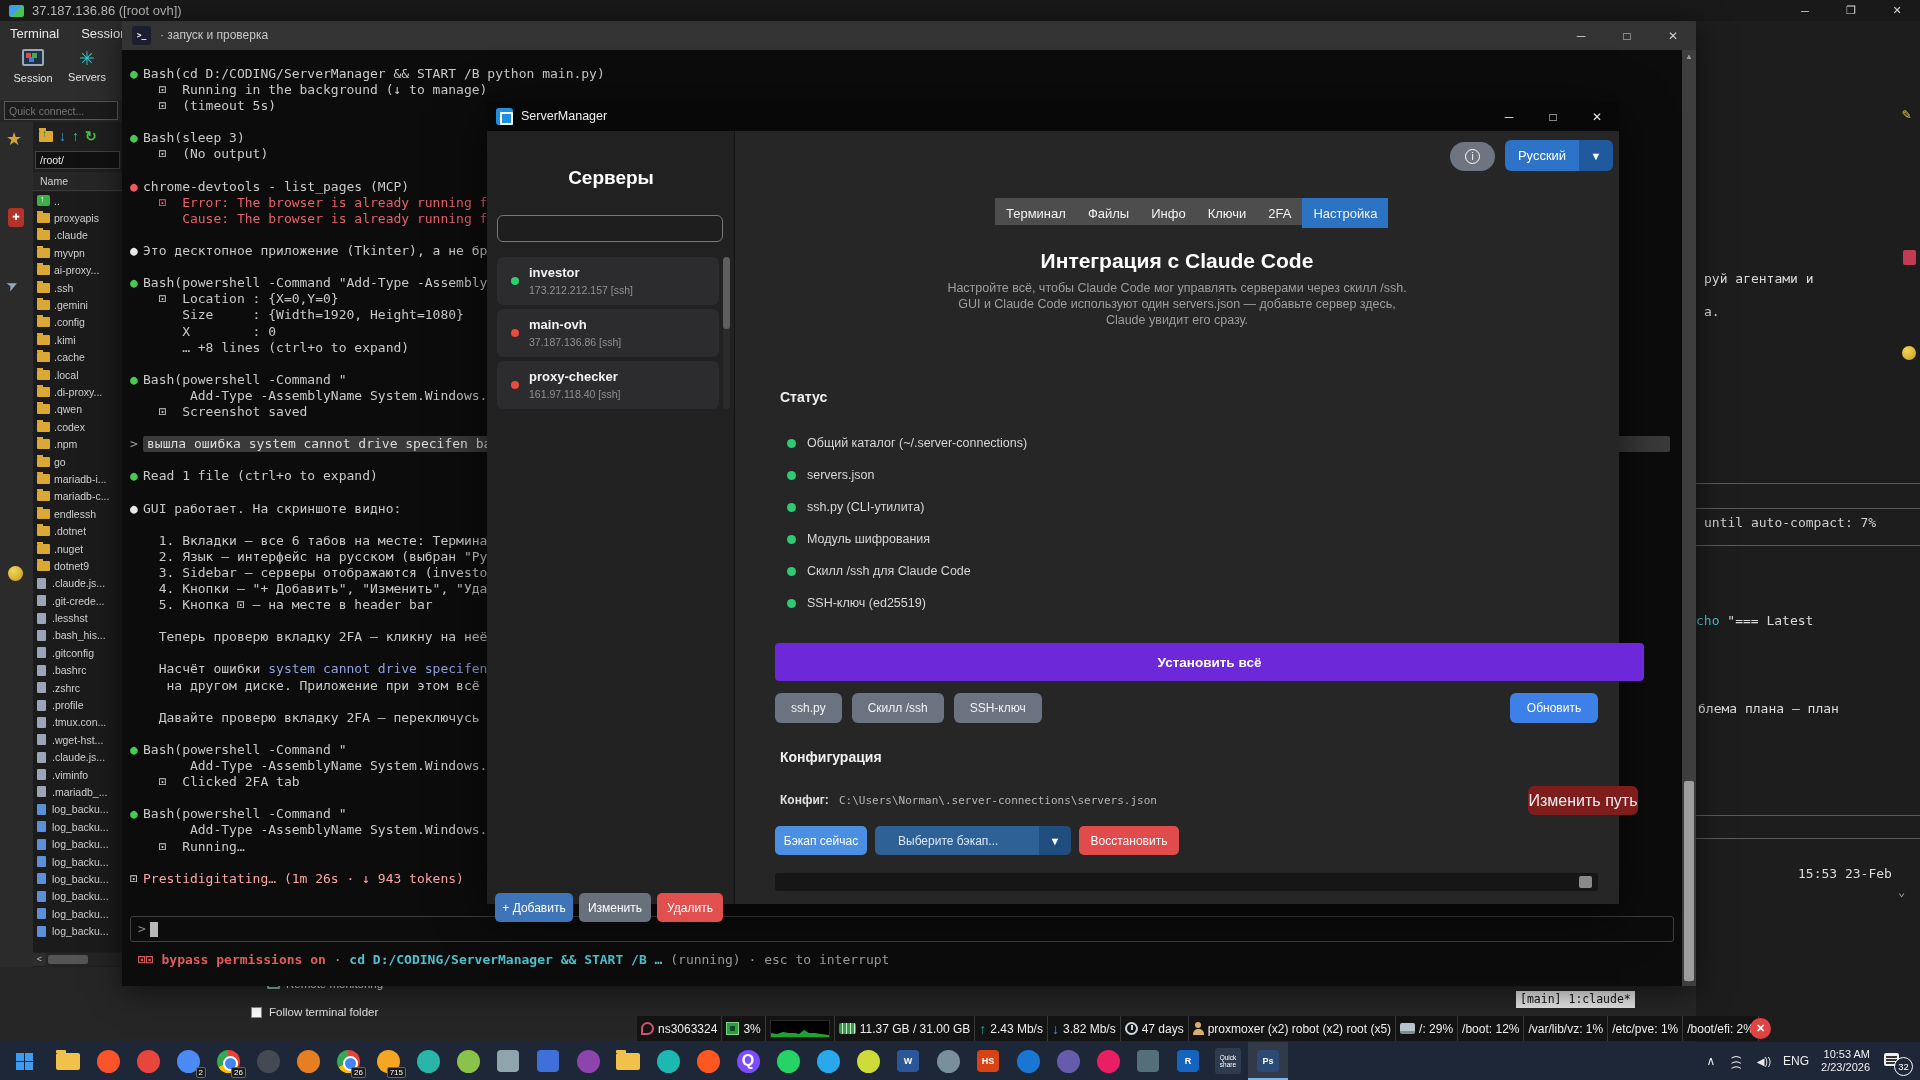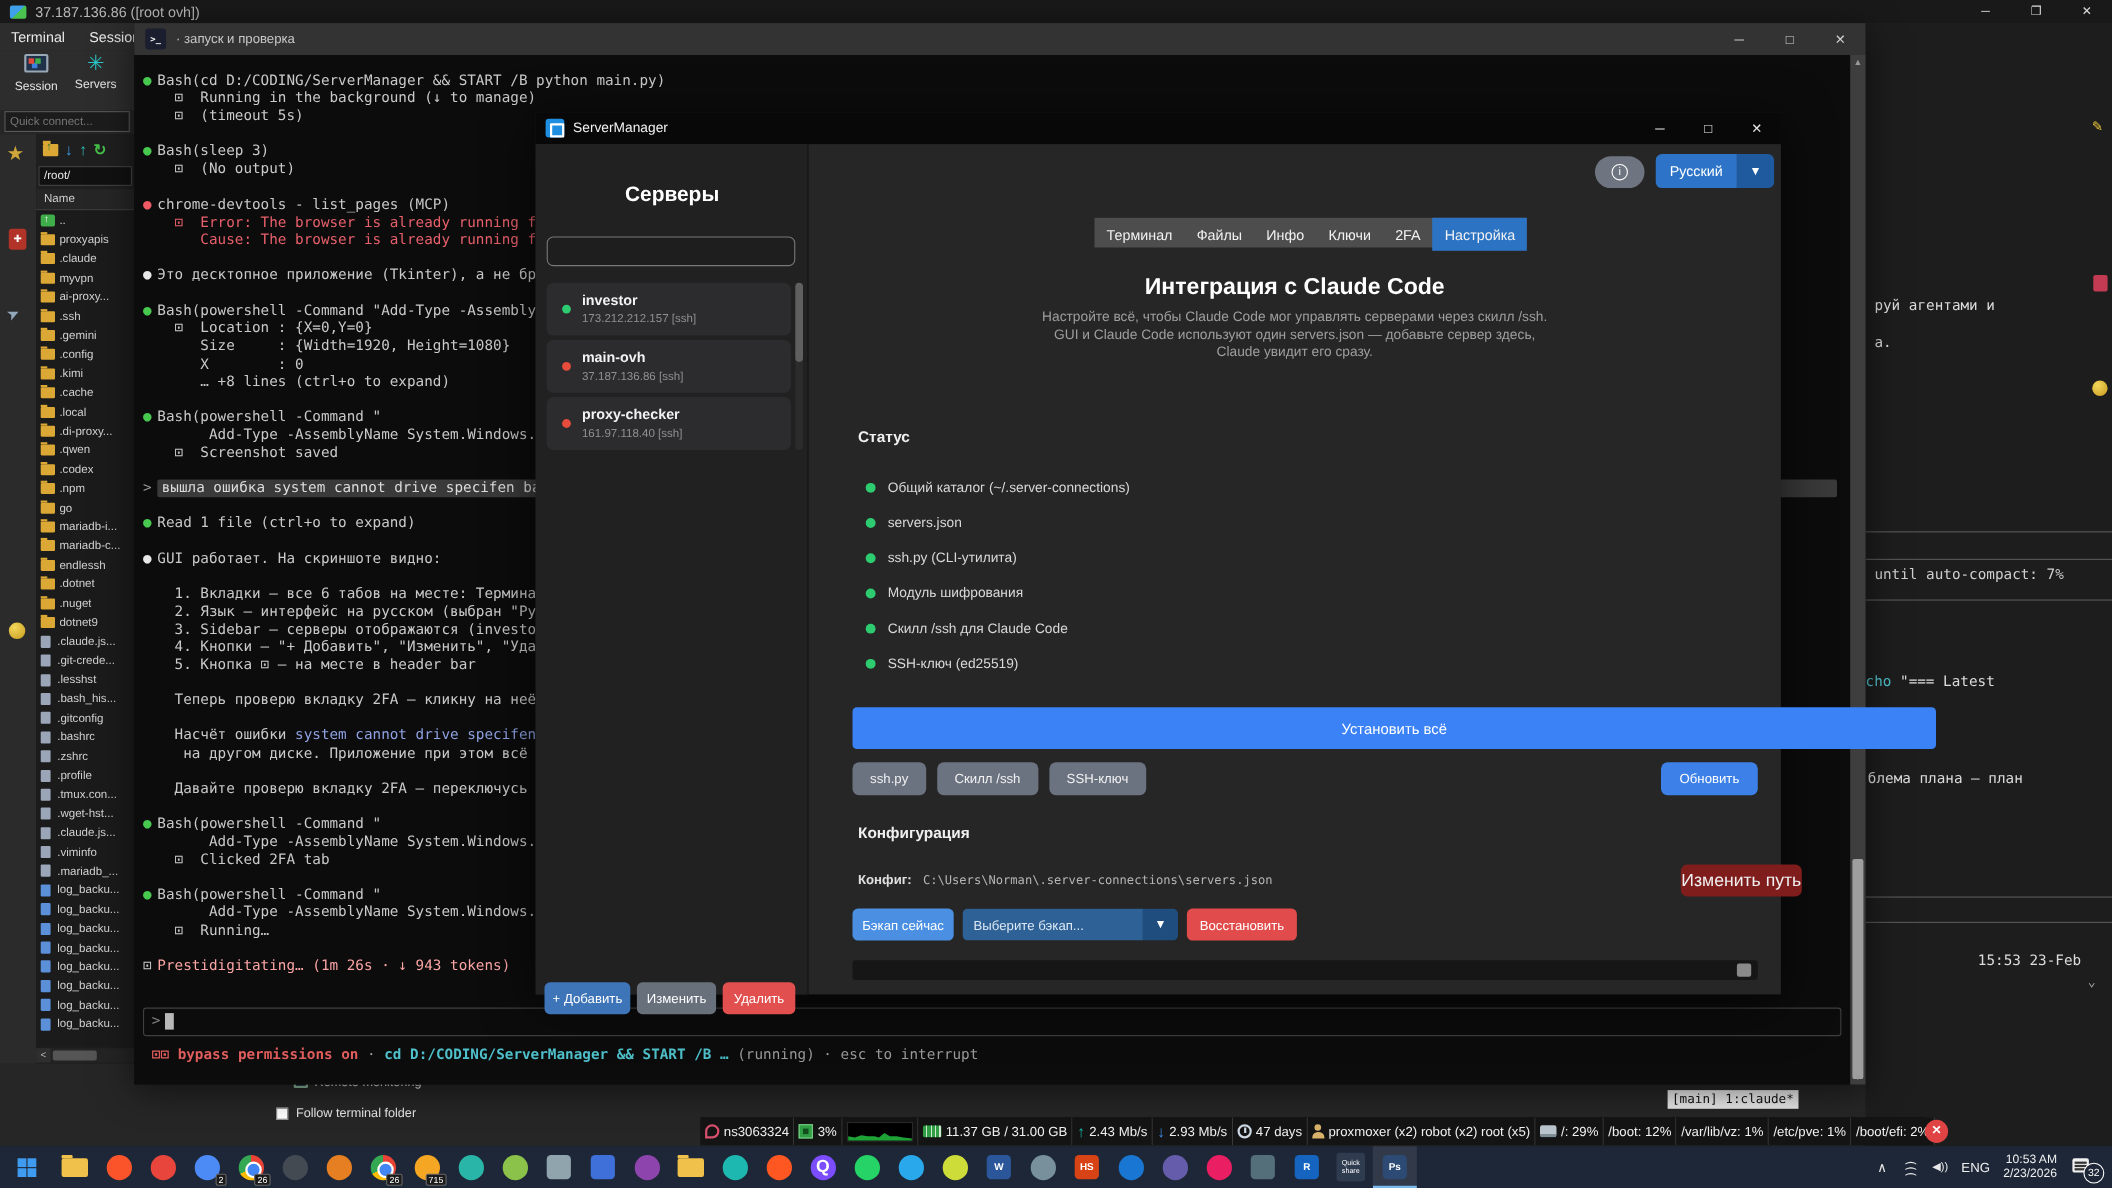--- a/index.html
+++ b/index.html
@@ -142,30 +142,30 @@
   .sm-h1{position:absolute;left:0;top:118px;width:884px;text-align:center;font-size:21px;font-weight:bold;color:#fff}
   .sm-sub{position:absolute;left:0;width:884px;text-align:center;font-size:12.5px;color:#9e9e9e}
   .sub1{top:150px}.sub2{top:166px}.sub3{top:182px}
   .sm-h2{position:absolute;left:45px;font-size:14px;font-weight:bold;color:#f0f0f0}
   .h-status{top:258px}
   .h-conf{top:618px}
   .sm-stlist{position:absolute;left:52px;top:296px}
   .stitem{height:32px;display:flex;align-items:center;gap:11px}
   .stdot{width:9px;height:9px;border-radius:50%;background:#2ecc71}
   .sttx{font-size:12.5px;color:#d8d8d8}
-  .sm-install{position:absolute;left:40px;top:512px;width:985px;height:38px;background:#3b82f6;border-radius:4px;color:#fff;font-size:13.5px;font-weight:normal;display:flex;align-items:center;justify-content:center}
+  .sm-install{position:absolute;left:40px;top:512px;width:869px;height:38px;background:#6d28d9;border-radius:4px;color:#fff;font-size:13.5px;font-weight:bold;display:flex;align-items:center;justify-content:center}
   .sm-smallbtns{position:absolute;left:40px;top:562px;display:flex;gap:10px}
   .smb{height:30px;padding:0 16px;background:#6b7280;border-radius:6px;color:#f2f2f2;font-size:12px;display:flex;align-items:center}
   .sm-refresh{position:absolute;left:775px;top:562px;width:88px;height:30px;background:#3c80e8;border-radius:6px;color:#fff;font-size:12px;display:flex;align-items:center;justify-content:center}
   .cf-label{position:absolute;left:45px;top:662px;font-size:12px;color:#e0e0e0;font-weight:bold}
   .cf-path{position:absolute;left:104px;top:663px;font-family:"DejaVu Sans Mono",monospace;font-size:11px;color:#b5b5b5}
   .cf-change{position:absolute;left:793px;top:655px;width:110px;height:29px;background:#7f1d1d;border-radius:6px;color:#f0f0f0;font-size:16px;display:flex;align-items:center;justify-content:center}
   .bk-now{position:absolute;left:40px;top:695px;width:92px;height:29px;background:#4a8fe2;border-radius:5px;color:#fff;font-size:12px;display:flex;align-items:center;justify-content:center}
   .bk-select{position:absolute;left:140px;top:695px;width:196px;height:29px;border-radius:5px;overflow:hidden;display:flex}
-  .bks-main{flex:1;background:#2e6196;color:#dce8f5;font-size:12px;display:flex;align-items:center;padding-left:10px}
+  .bks-main{flex:1;background:#2e6196;color:#dce8f5;font-size:12px;display:flex;align-items:center;padding-left:23px}
   .bks-chev{width:32px;background:#1f4d7e;color:#fff;font-size:11px;display:flex;align-items:center;justify-content:center}
   .bk-restore{position:absolute;left:344px;top:695px;width:100px;height:29px;background:#e14b4b;border-radius:5px;color:#fff;font-size:12px;display:flex;align-items:center;justify-content:center}
   .sm-progress{position:absolute;left:40px;top:742px;width:823px;height:18px;background:#161616;border-radius:3px}
   .sm-pthumb{position:absolute;left:804px;top:3px;width:13px;height:12px;background:#8a8a8a;border-radius:2px}
   
   .taskbar{position:absolute;left:0;top:1042px;width:1920px;height:38px;background:#1e2737;display:flex;align-items:center}
   .tb-start{width:48px;height:38px;display:flex;align-items:center;justify-content:center}
   .winlogo{width:17px;height:17px;display:grid;grid-template-columns:8px 8px;grid-gap:1px}
   .winlogo span{background:#3f9bf0;width:8px;height:8px}
   .tb-apps{display:flex;height:38px}
@@ -476,21 +476,21 @@
         <span class="seg">
           <span class="ic-ram"></span>
           <span class="stx">11.37 GB / 31.00 GB</span>
         </span>
         <span class="seg">
           <span class="ic-up2">↑</span>
           <span class="stx">2.43 Mb/s</span>
         </span>
         <span class="seg">
           <span class="ic-down2">↓</span>
-          <span class="stx">2.93 Mb/s</span>
+          <span class="stx">3.82 Mb/s</span>
         </span>
         <span class="seg">
           <span class="ic-uptime"></span>
           <span class="stx">47 days</span>
         </span>
         <span class="seg">
           <span class="ic-users"></span>
           <span class="stx">proxmoxer (x2)  robot (x2)  root (x5)</span>
         </span>
         <span class="seg">

